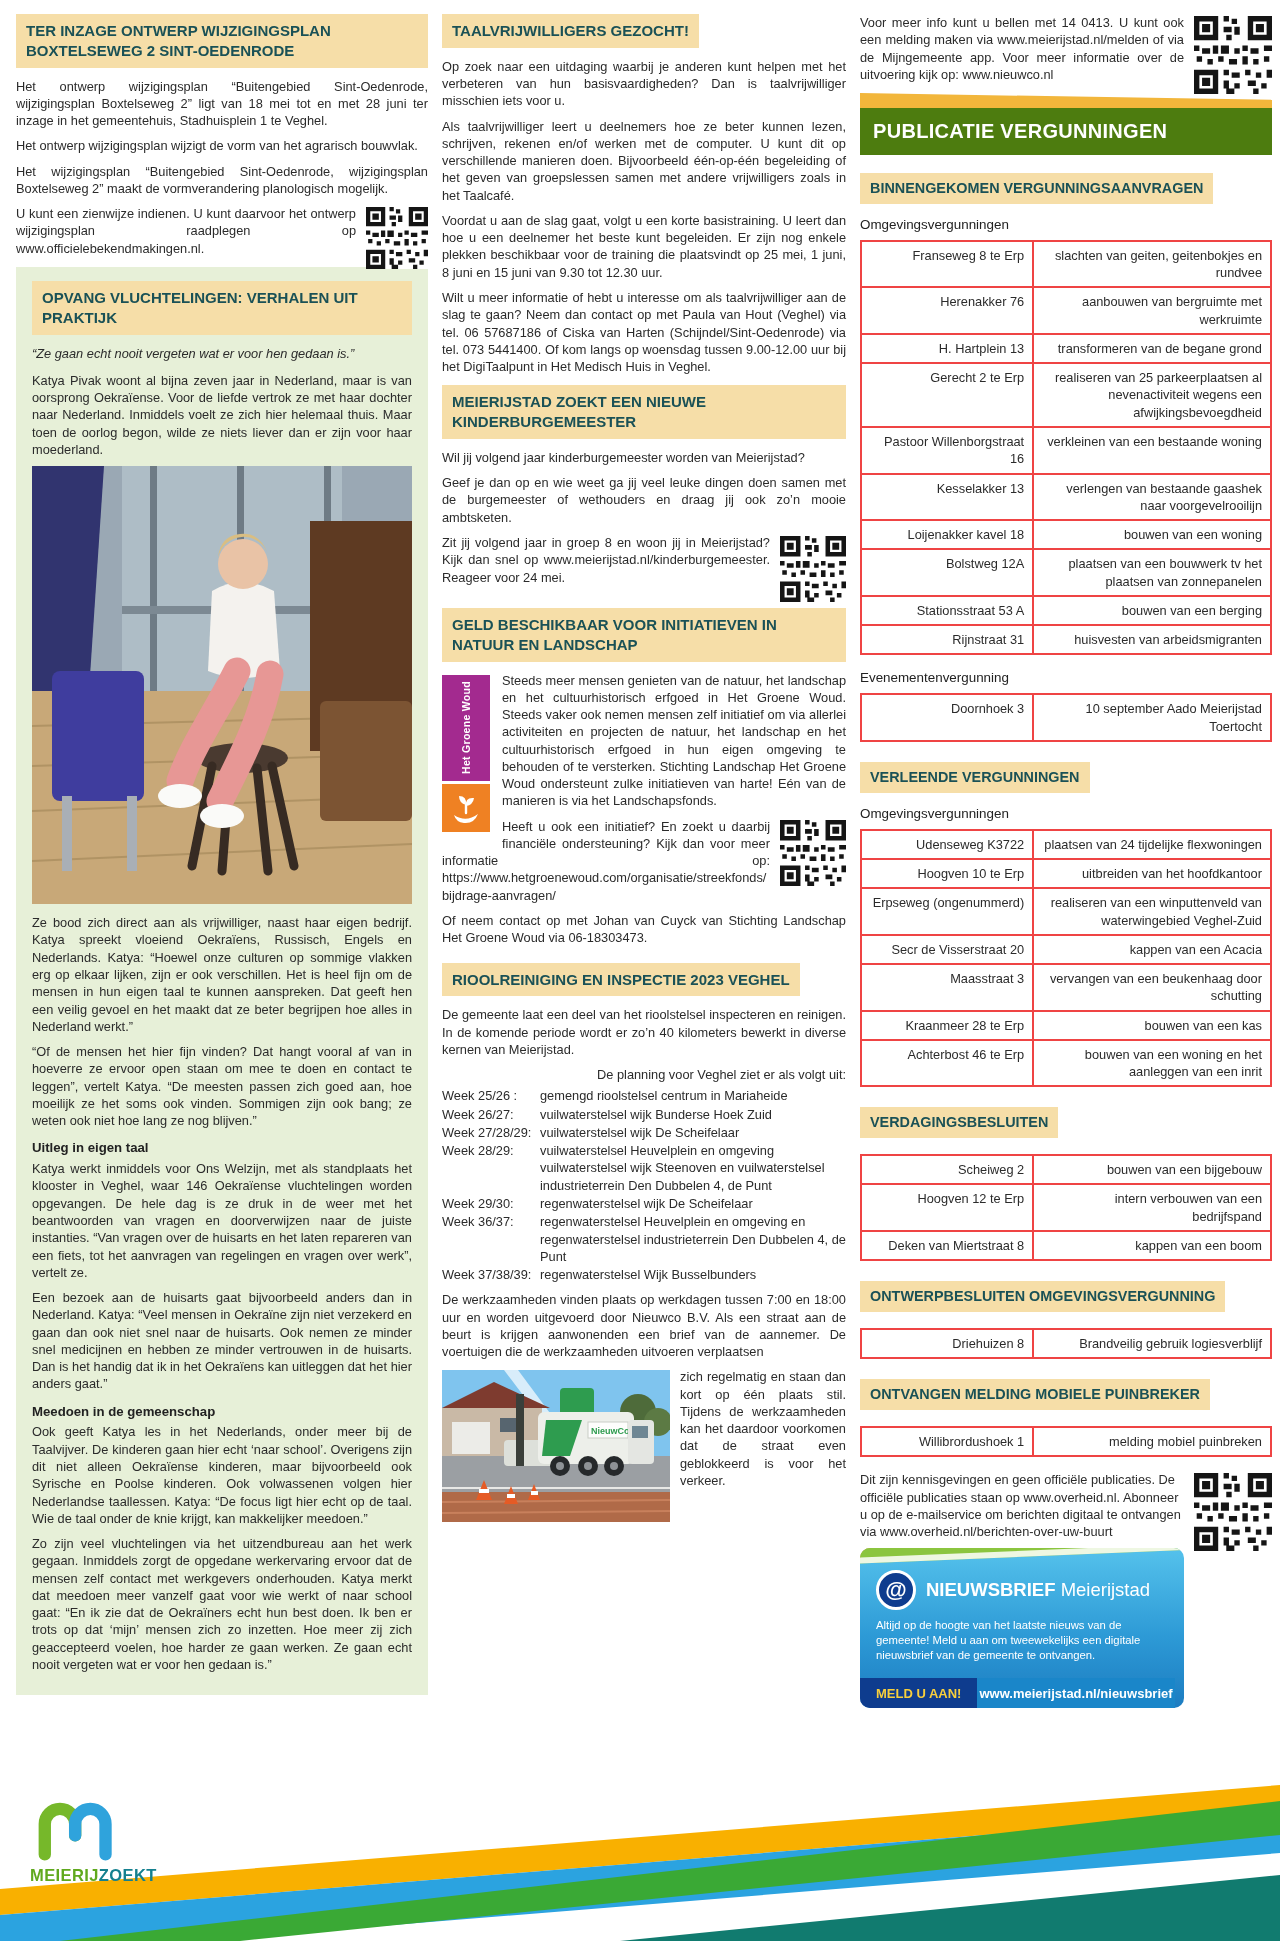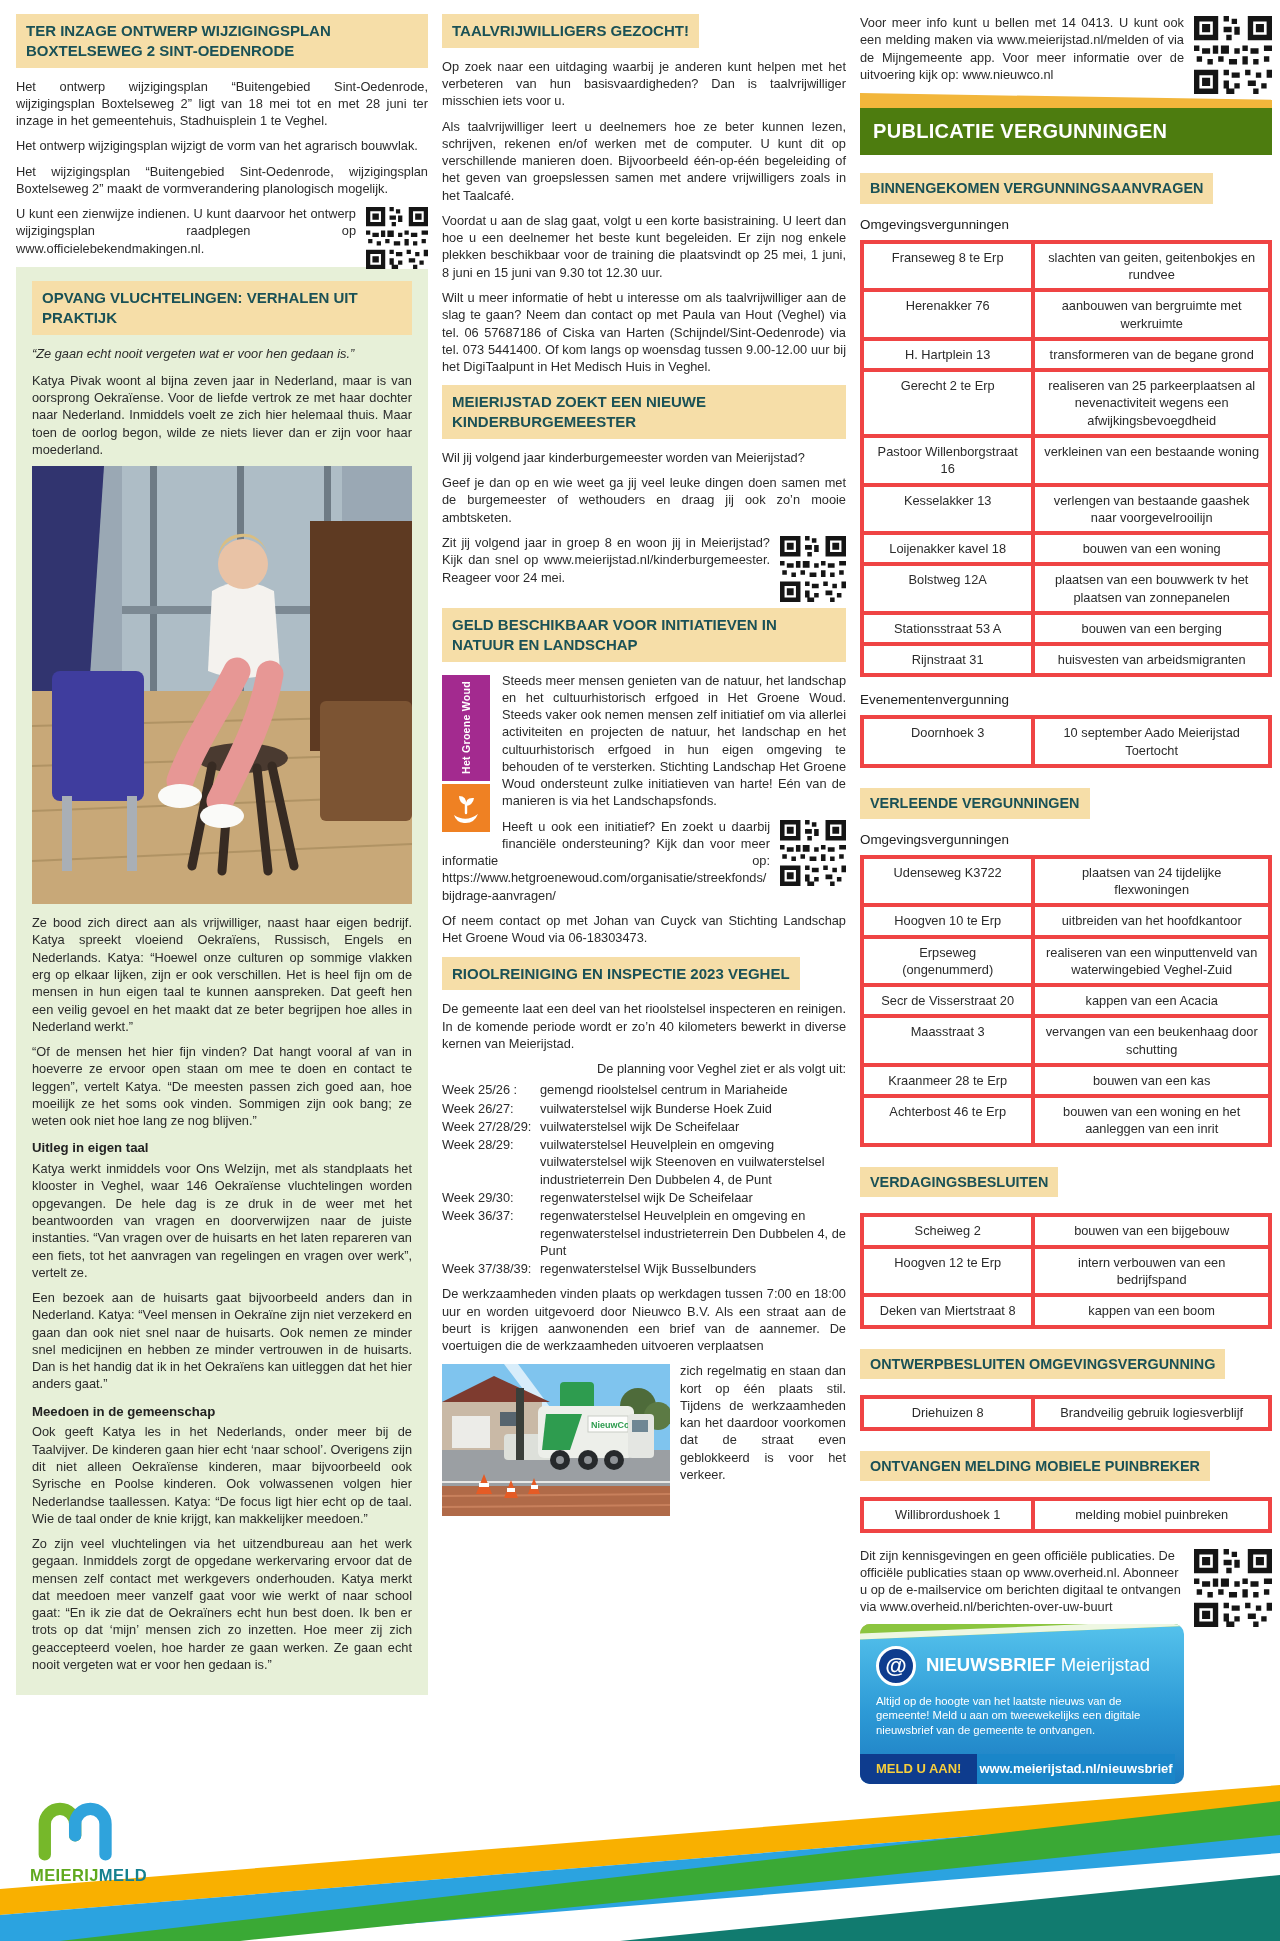--- a/index.html
+++ b/index.html
@@ -53,21 +53,21 @@
   .plan-row{display:flex;margin-bottom:1px}
   .plan-week{width:98px;flex:none}
   .plan-desc{flex:1;text-align:left}
   .planning{margin-bottom:8px}
 
   .banner{margin:10px 0 12px}
   .banner-ribbon{height:15px;background:#F2B63B;clip-path:polygon(0 0,100% 45%,100% 100%,0 100%)}
   .banner-main{background:#4d7c0f;color:#fff;font-weight:bold;font-size:20px;letter-spacing:.3px;padding:10px 13px}
 
   table.permits{width:100%;border-collapse:collapse;margin:0 0 14px;font-size:12.8px}
-  table.permits td{border:4px solid #ef4444;padding:5px 8px;vertical-align:top;background:#fff;text-align:center}
+  table.permits td{border:2px solid #ef4444;padding:5px 8px;vertical-align:top;background:#fff;text-align:right}
   table.permits td.addr{width:42%}
 
   .disclaimer-wrap{margin-top:8px}
 
   .newsletter{position:relative;margin-top:8px;height:160px;border-radius:10px;overflow:hidden;
     background:linear-gradient(180deg,#55C2EC 0%,#2D9AD6 55%,#1C7CC1 100%)}
   .nl-stripe{position:absolute;left:-30px;width:130%;transform:rotate(-2.4deg)}
   .nl-stripe-yellow{top:-20px;height:24px;background:#F9B233}
   .nl-stripe-green{top:-10px;height:18px;background:#8BC53F}
   .nl-stripe-white{top:2px;height:6px;background:#ffffff;opacity:.85}
@@ -210,21 +210,21 @@
           <rect width="29" height="29" fill="#fff"></rect>
           <path fill="#151515" d="M0,0h9v9h-9z M20,0h9v9h-9z M0,20h9v9h-9z"></path>
           <path fill="#fff" d="M2,2h5v5h-5z M22,2h5v5h-5z M2,22h5v5h-5z"></path>
           <path fill="#151515" d="M3,3h3v3h-3z M23,3h3v3h-3z M3,23h3v3h-3z M11,0h2v2h-2z M14,1h2v2h-2z M11,4h3v2h-3z M15,4h2v3h-2z M12,7h2v2h-2z M0,11h2v2h-2z M3,12h3v2h-3z M7,11h2v3h-2z M10,11h3v3h-3z M15,12h2v2h-2z M18,11h2v2h-2z M21,12h3v2h-3z M26,11h3v2h-3z M1,15h2v2h-2z M5,16h2v2h-2z M9,15h2v2h-2z M13,16h3v2h-3z M18,15h2v3h-2z M22,16h2v2h-2z M26,15h2v2h-2z M11,20h2v2h-2z M14,21h3v2h-3z M19,20h2v2h-2z M23,21h2v2h-2z M27,20h2v3h-2z M11,24h2v3h-2z M15,25h2v2h-2z M20,24h3v2h-3z M25,25h2v2h-2z M12,27h3v2h-3z M22,27h2v2h-2z"></path>
         </svg>
     </div>
     <p class="break">Heeft u ook een initiatief? En zoekt u daarbij financiële ondersteuning? Kijk dan voor meer informatie op: https://www.hetgroenewoud.com/organisatie/streekfonds/bijdrage-aanvragen/</p>
     <p>Of neem contact op met Johan van Cuyck van Stichting Landschap Het Groene Woud via 06-18303473.</p>
   </section>
 
-  <section style="margin-top:10px">
+  <section style="margin-top:16px">
     <h2 class="hl">RIOOLREINIGING EN INSPECTIE 2023 VEGHEL</h2>
     <p>De gemeente laat een deel van het rioolstelsel inspecteren en reinigen. In de komende periode wordt er zo’n 40 kilometers bewerkt in diverse kernen van Meierijstad.</p>
     <p style="margin-bottom:4px;text-align:right">De planning voor Veghel ziet er als volgt uit:</p>
     <div class="planning">
       <div class="plan-row">
           <span class="plan-week">Week 25/26 :</span>
           <span class="plan-desc">gemengd rioolstelsel centrum in Mariaheide</span>
         </div>
       <div class="plan-row">
           <span class="plan-week">Week 26/27:</span>
@@ -484,15 +484,15 @@
     <polygon fill="#117B6F" points="620,170 1280,104 1280,170"></polygon>
   </svg>
 </div>
 
 <div class="brand">
   <svg viewBox="0 0 100 78">
     <path d="M15 70 V38 a16 16 0 0 1 32 0 v12" stroke="#76B82A" stroke-width="13" fill="none" stroke-linecap="round"></path>
     <path d="M47 50 V38 a16 16 0 0 1 32 0 v32" stroke="#2FA3DC" stroke-width="13" fill="none" stroke-linecap="round"></path>
   </svg>
   <div class="brand-word">
-    <span class="g">MEIERIJ</span><span class="t">MELD</span>
+    <span class="g">MEIERIJ</span><span class="t">ZOEKT</span>
   </div>
 </div>
 
 </body></html>

